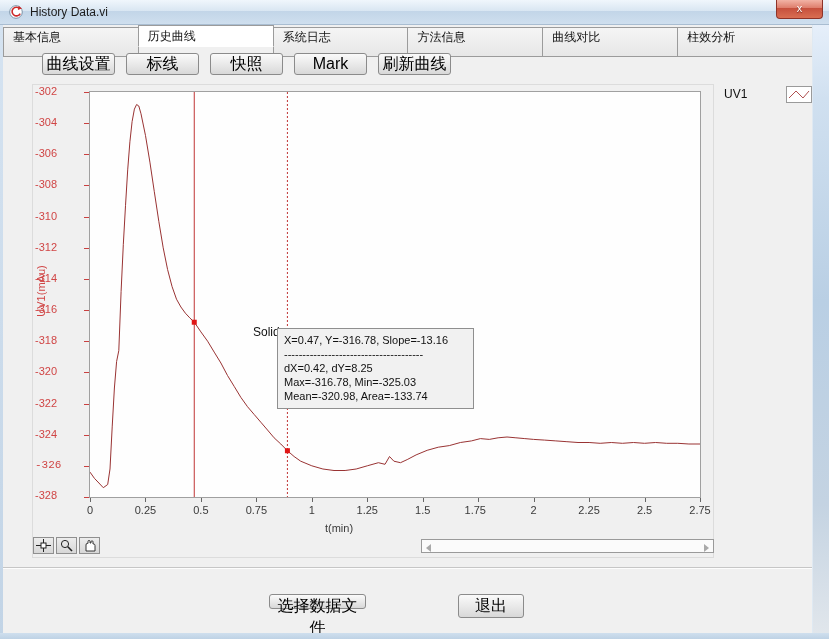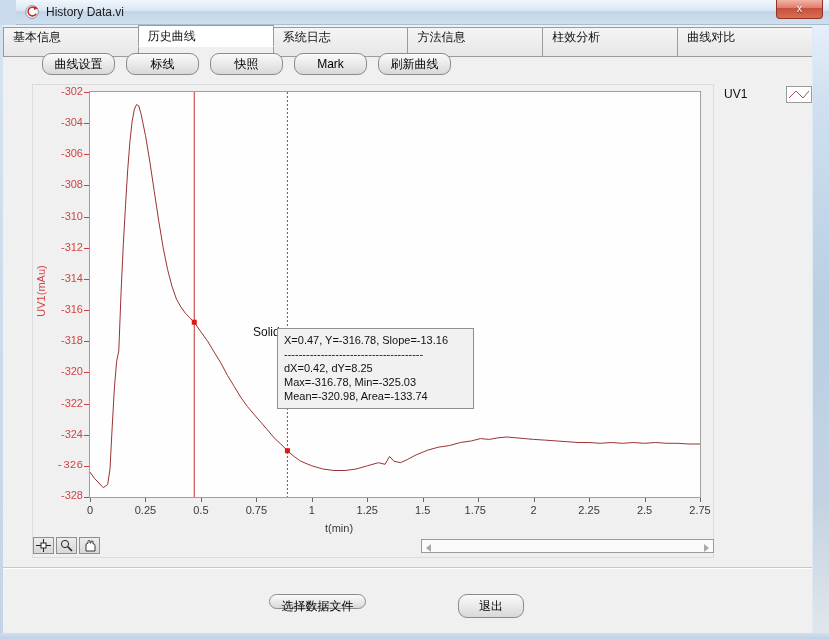--- a/index.html
+++ b/index.html
@@ -1,20 +1,20 @@
 <!DOCTYPE html>
 <html><head>
 <meta charset="utf-8">
 <style>
   * { box-sizing: border-box; margin: 0; padding: 0; }
   html,body { width: 829px; height: 639px; font-family: "Liberation Sans", sans-serif; }
   body { position: relative; background: #c9dbec; overflow: hidden; }
 
   
-  .titlebar { position: absolute; left:16px; top:0; right:0; height:25px;
+  .titlebar { position: absolute; left:0; top:0; right:0; height:25px;
     background: linear-gradient(#f0f6fc, #d9e6f2 45%, #c2d5e8 46%, #cfdfee);
     border-bottom: 1px solid #a9bdd1; }
   .win-icon { position:absolute; left:8px; top:4px; width:16px; height:16px; }
   .win-title { position:absolute; left:30px; top:5px; font-size:12px; color:#1c1c1c; }
   .close-btn { position:absolute; right:6px; top:0; width:47px; height:19px;
     background: linear-gradient(#f2b3a5, #dd7c6a 45%, #c6503d 46%, #d96e52);
     border:1px solid #8e3328; border-top:none; border-radius:0 0 4px 4px;
     color:#fff; font-size:11px; text-align:center; line-height:17px;
     text-shadow:0 1px 1px #7a2417; cursor:default; }
   .frame-left { position:absolute; left:0; top:25px; bottom:0; width:3px;
@@ -28,31 +28,31 @@
   .content { position:absolute; left:3px; top:25px; right:17px; bottom:6px; background:#f0f0f0; overflow:hidden; }
 
   
   .tab-strip { position:absolute; left:0; top:2px; right:0; height:20px; display:flex; }
   .tab { flex:1; height:30px; line-height:18px; padding-left:9px; font-size:12px; color:#111;
     background: linear-gradient(#f5f5f5,#e7e7e7); border:1px solid #9b9b9b; margin-right:-1px; }
   .tab.sel { background:#fff; height:22px; margin-top:-2px; line-height:21px; border-bottom:1px solid #fff; position:relative; z-index:2; }
 
   
   .btn { position:absolute; height:22px; background: linear-gradient(#fafafa,#e8e8e8 55%,#d8d8d8);
-    border:1px solid #8b8b8b; border-radius:9px; font-size:12px; color:#000; text-align:center; line-height:20px; cursor:default; }
+    border:1px solid #8b8b8b; border-radius:3px; font-size:16px; color:#000; text-align:center; line-height:20px; cursor:default; }
   .toolbar-row { position:absolute; left:39px; top:28px; display:flex; gap:11px; }
   .toolbar-row .btn { position:relative; width:73px; }
 
   
   .chart { position:absolute; left:29px; top:59px; width:682px; height:474px;
     background:#f0f0f0; border:1px solid #dcdcdc; }
   .plot { position:absolute; left:56px; top:6px; width:612px; height:407px;
     background:#fefefe; border:1px solid #a0a0a0; }
   .plot svg { position:absolute; left:0; top:0; }
-  .ytick-label { position:absolute; width:48px; left:2px; text-align:right; font-size:11px; color:#d04545; }
+  .ytick-label { position:absolute; width:48px; left:2px; font-size:11px; color:#d04545; }
   .ytick-mark { position:absolute; left:51px; width:5px; height:1px; background:#c94040; }
   .xtick-label { position:absolute; width:40px; text-align:center; font-size:11px; color:#3a3a3a; top:419px; }
   .xtick-mark { position:absolute; width:1px; height:4px; background:#666; top:413px; }
   .ylabel { position:absolute; left:-62px; top:200px; width:140px; text-align:center;
     font-size:11px; color:#d04545; transform:rotate(-90deg); }
   .xlabel { position:absolute; left:56px; top:437px; width:500px; text-align:center; font-size:11px; color:#3a3a3a; }
 
   .cursor-tip { position:absolute; left:187px; top:236px; width:197px; background:#f1f1f1;
     border:1px solid #8f8f8f; padding:4px 6px 5px; font-size:11px; line-height:14px; color:#111;
     overflow:hidden; white-space:nowrap; }
@@ -95,22 +95,22 @@
   <div class="frame-left"></div>
   <div class="frame-right"></div>
   <div class="frame-bottom"></div>
 
   <div class="content">
     <div class="tab-strip">
         <div class="tab">基本信息</div>
         <div class="tab sel">历史曲线</div>
         <div class="tab">系统日志</div>
         <div class="tab">方法信息</div>
+        <div class="tab">曲线对比</div>
         <div class="tab">柱效分析</div>
-        <div class="tab">曲线对比</div>
       </div>
     <div class="toolbar-row">
         <div class="btn">曲线设置</div>
         <div class="btn">标线</div>
         <div class="btn">快照</div>
         <div class="btn">Mark</div>
         <div class="btn">刷新曲线</div>
       </div>
 
     <div class="chart" id="chart">

